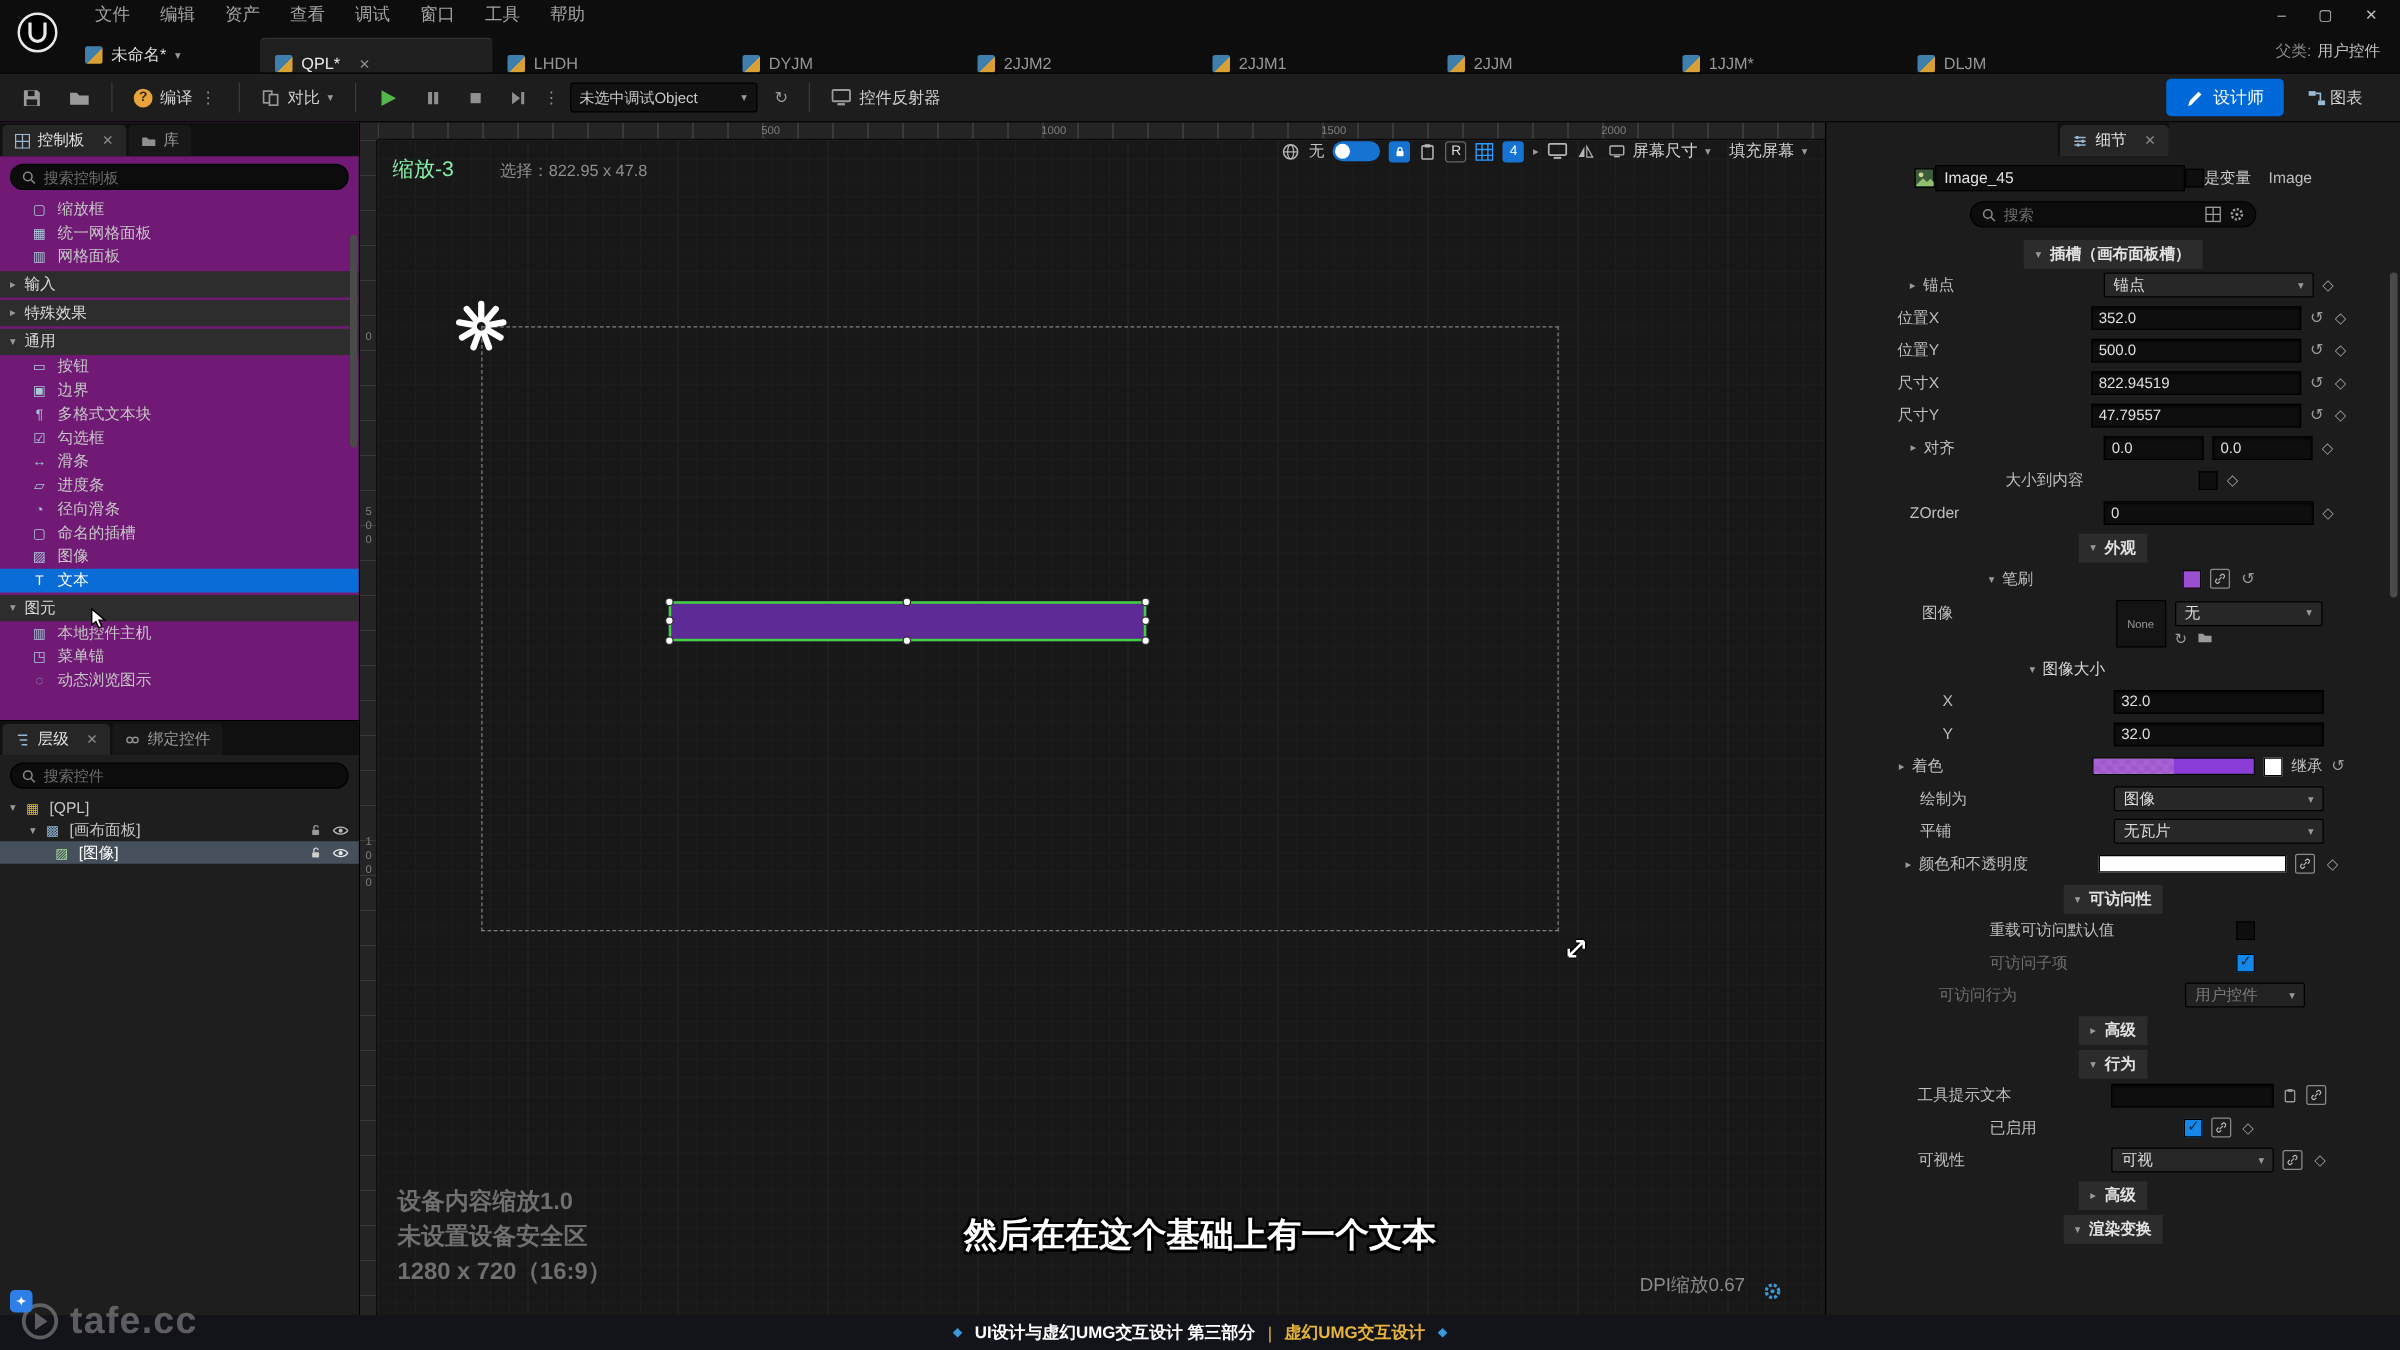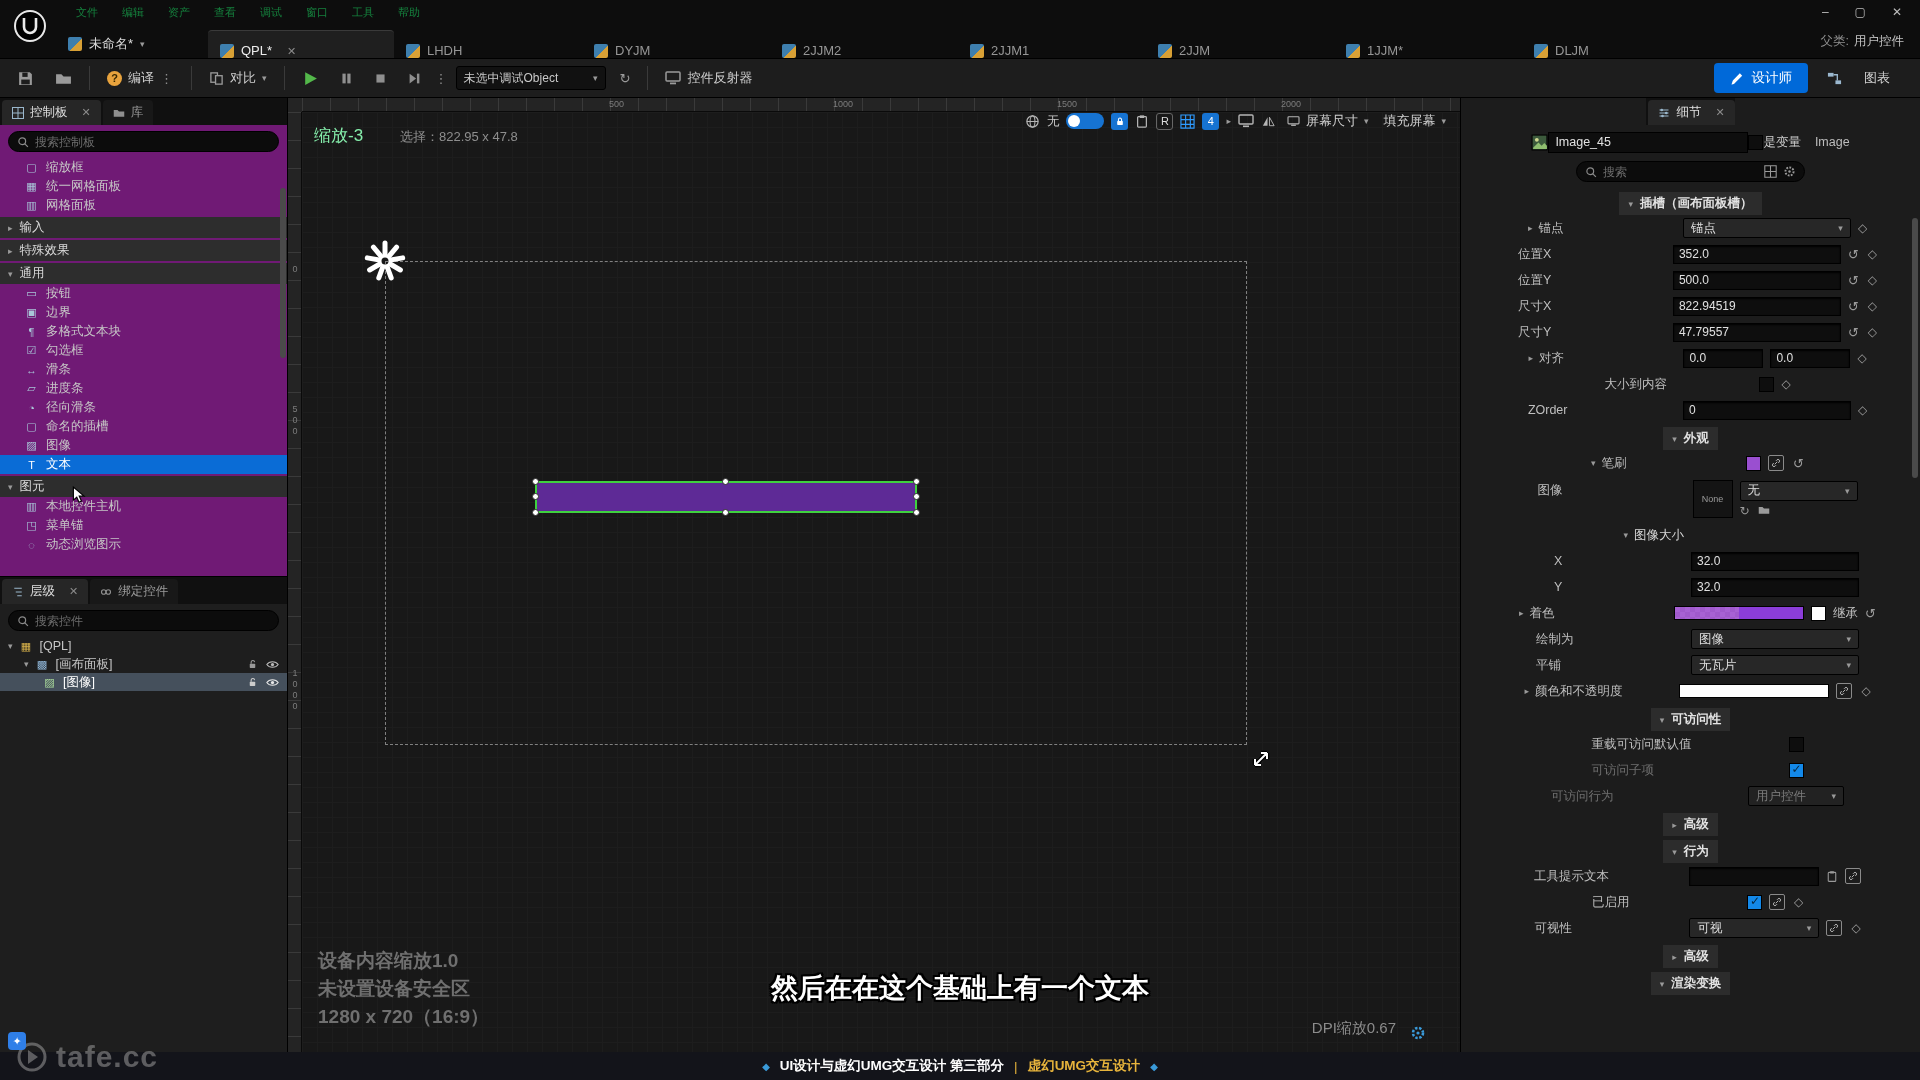--- a/index.html
+++ b/index.html
@@ -3,21 +3,21 @@
 <meta charset="utf-8">
 <style>
   * { margin:0; padding:0; box-sizing:border-box; }
   html,body { width:1920px; height:1080px; overflow:hidden; background:#101010;
     font-family:"Liberation Sans","DejaVu Sans",sans-serif; }
   #app { position:relative; width:1920px; height:1080px; background:#1a1a1a; color:#ccc; font-size:13px; }
 
   
   #menubar { position:absolute; top:0; left:0; right:0; height:24px; background:#0d0d0d;
     display:flex; align-items:center; padding-left:64px; }
-  .menu-item { padding:0 12px; color:#15803d; font-size:11px; cursor:default; }
+  .menu-item { padding:0 12px; color:#a3a3a3; font-size:14px; cursor:default; }
   #win-controls { margin-left:auto; display:flex; gap:26px; padding-right:18px; color:#bdbdbd; font-size:12px; }
 
   #ue-logo { position:absolute; top:8px; left:12px; width:36px; height:36px; z-index:5; }
 
   
   #tabbar { position:absolute; top:24px; left:0; right:0; height:34px; background:#0d0d0d;
     display:flex; align-items:flex-end; }
   #home-tab { margin-left:58px; width:150px; height:28px; display:flex; align-items:center; gap:7px;
     padding:0 10px; color:#dcdcdc; font-size:13px; }
   .atab { width:188px; height:28px; display:flex; align-items:flex-end; gap:7px; padding:0 12px;
@@ -36,21 +36,21 @@
     display:flex; align-items:center; padding:0 10px; gap:7px; }
   .tbtn { display:flex; align-items:center; gap:6px; color:#cfcfcf; font-size:13px; padding:4px 7px; border-radius:3px; }
   .tsep { width:1px; height:24px; background:#3a3a3a; margin:0 3px; }
   .tdots { color:#8d8d8d; font-size:13px; letter-spacing:1px; }
   .badge-q { width:15px; height:15px; border-radius:50%; background:#e8a33d; color:#3a2800;
     font-size:11px; font-weight:bold; display:flex; align-items:center; justify-content:center; }
   #debug-dd { width:150px; height:24px; background:#111; border:1px solid #000; border-radius:3px;
     display:flex; align-items:center; justify-content:space-between; padding:0 7px; color:#c9c9c9; font-size:12px; }
   #designer-btn { margin-left:auto; background:#0069d9; color:#fff; border-radius:4px;
     padding:6px 16px; display:flex; align-items:center; gap:7px; font-size:13.5px; }
-  #graph-btn { display:flex; align-items:center; gap:22px; color:#d0d0d0; padding:6px 12px; margin-right:8px; }
+  #graph-btn { display:flex; align-items:center; gap:3px; color:#d0d0d0; padding:6px 12px; margin-right:8px; }
   .caret { font-size:9px; color:#9a9a9a; }
 
   
   #main { position:absolute; top:98px; left:0; right:0; bottom:28px; display:flex; }
 
   
   #left-col { width:288px; flex:none; display:flex; flex-direction:column; background:#161616; border-right:1px solid #000; }
   .panel-tabs { height:27px; background:#101010; display:flex; align-items:flex-end; gap:2px; padding-left:2px; flex:none; }
   .ptab { height:25px; display:flex; align-items:center; gap:6px; padding:0 10px; background:#181818;
     color:#9a9a9a; font-size:12.5px; border-radius:4px 4px 0 0; }

